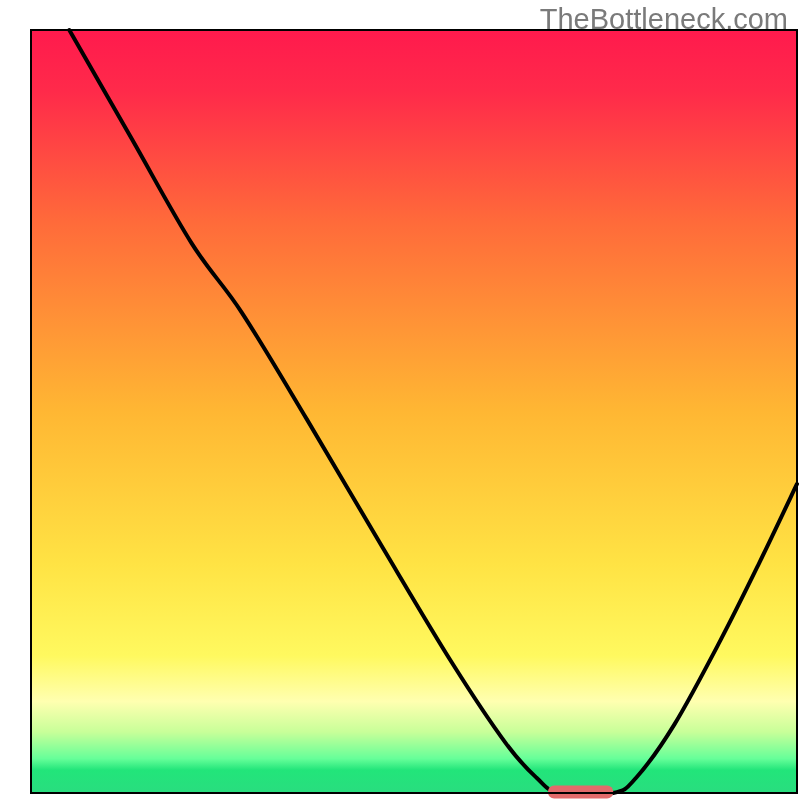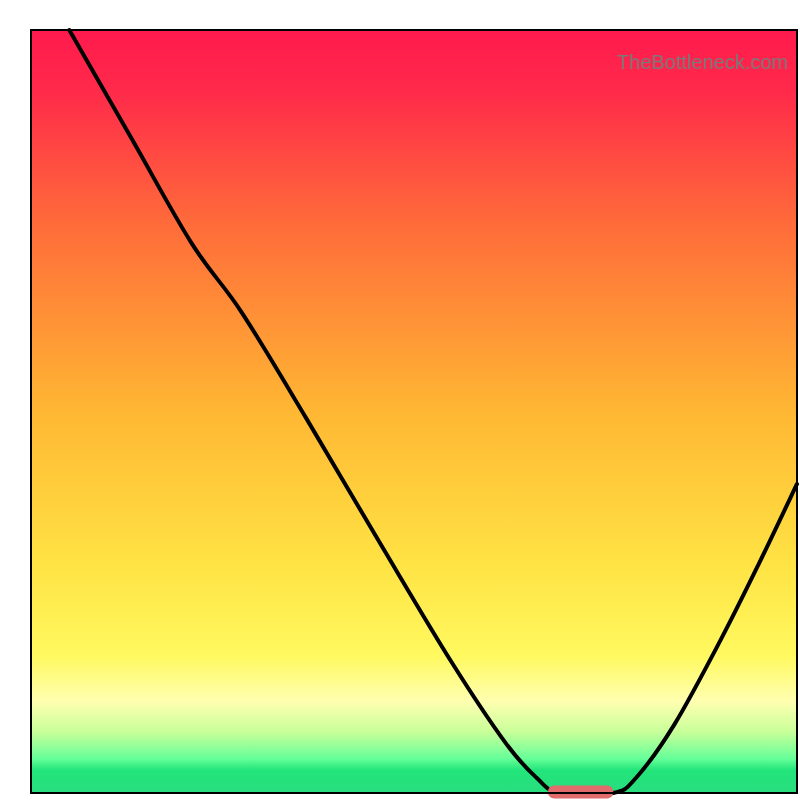--- a/index.html
+++ b/index.html
@@ -13,25 +13,24 @@
   .chart-container {
     position: relative;
     width: 800px;
     height: 800px;
   }
   .attribution {
     position: absolute;
     top: 3px;
     right: 12px;
     font-family: Arial, Helvetica, sans-serif;
-    font-size: 20px;
+    font-size: 29px;
     font-weight: 500;
     color: #7a7a7a;
     z-index: 10;
-    margin-top: 48px;
   }
   svg {
     display: block;
   }
 </style>
 </head>
 <body>
 
 <div class="chart-container">
   <div class="attribution">TheBottleneck.com</div>

